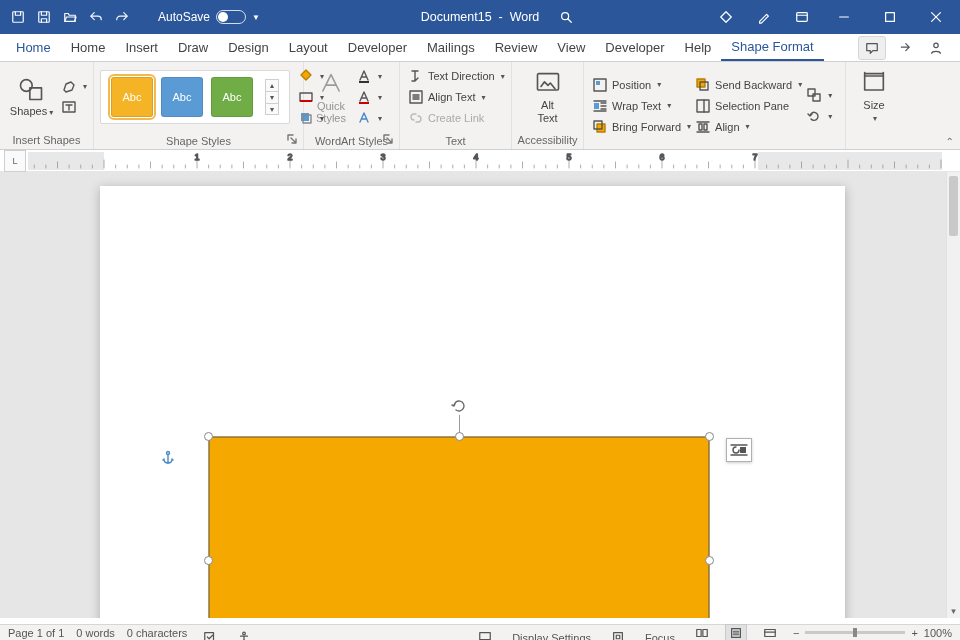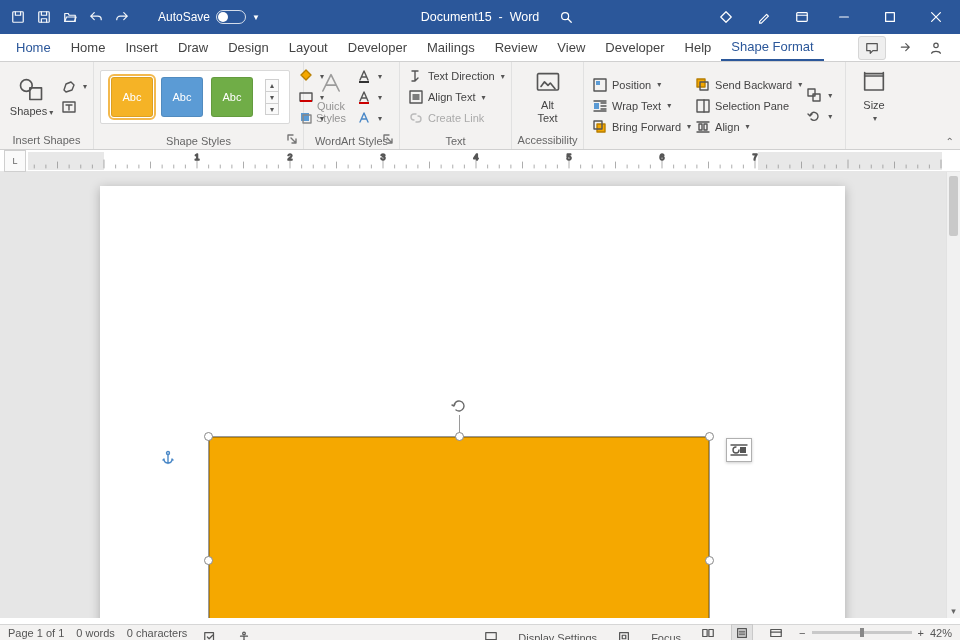--- a/index.html
+++ b/index.html
@@ -607,15 +607,15 @@
   <span class="viewbtn">
       <svg width="14" height="12" viewBox="0 0 16 12">
         <rect x="2" y="2" width="12" height="8"></rect>
         <path d="M2 5h12"></path>
       </svg>
     </span>
   <div class="zoom">
     <span>−</span>
     <div class="zoom-track"></div>
     <span>+</span>
-    <span>42%</span>
+    <span>100%</span>
   </div>
 </div>
 
 </body></html>

